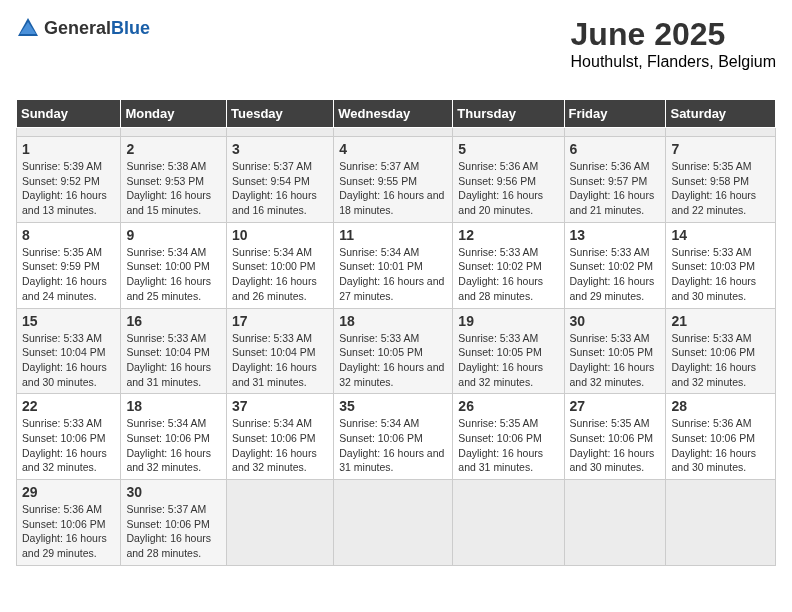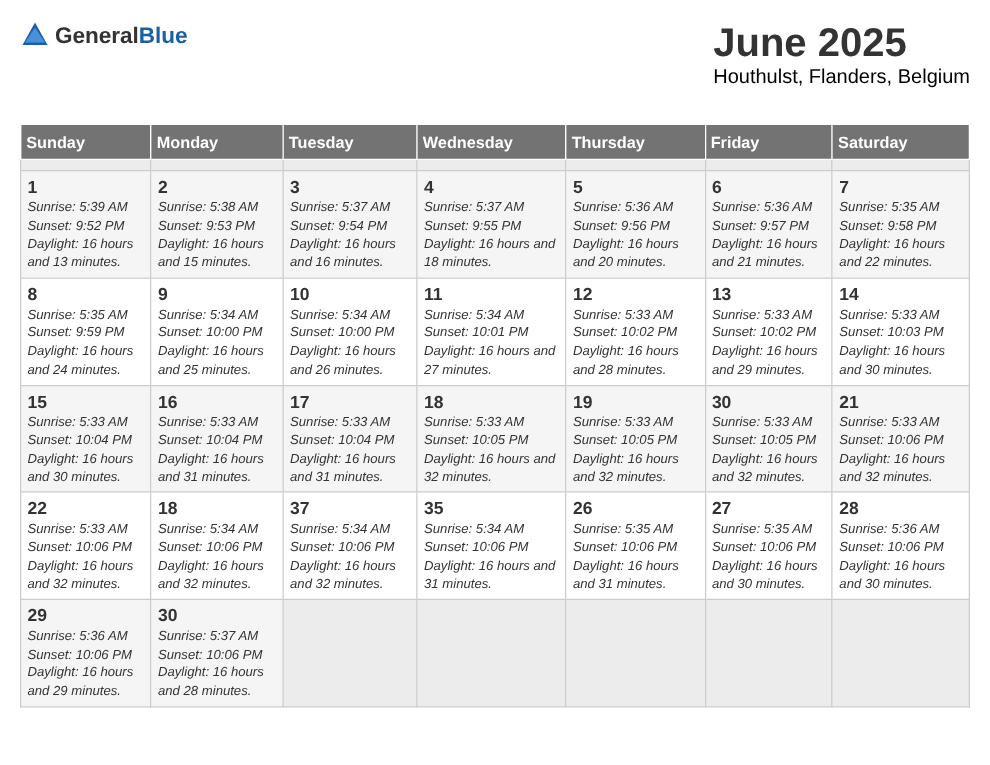--- a/index.html
+++ b/index.html
@@ -45,21 +45,21 @@
     .subtitle {
       font-size: 16px;
       color: #000000;
     }
     table {
       width: 100%;
       border-collapse: collapse;
       font-size: 11px;
     }
     thead tr th {
-      background-color: #737373;
+      background-color: #404040;
       color: #fff;
       padding: 6px 4px;
       text-align: left;
       font-size: 13px;
       font-weight: bold;
       border: 1px solid #fff;
     }
     tbody tr td {
       border: 1px solid #ccc;
       padding: 4px 5px;
@@ -74,21 +74,20 @@
       font-size: 14px;
       font-weight: bold;
       color: #333;
       display: block;
       margin-bottom: 2px;
     }
     .day-info {
       color: #333;
       line-height: 1.4;
       font-size: 10.5px;
-      font-style: italic;
     }
     .empty-cell {
       background: #f0f0f0 !important;
     }
     tbody tr td.empty-cell {
       background: #ececec !important;
     }
   </style>
 </head>
 <body>

